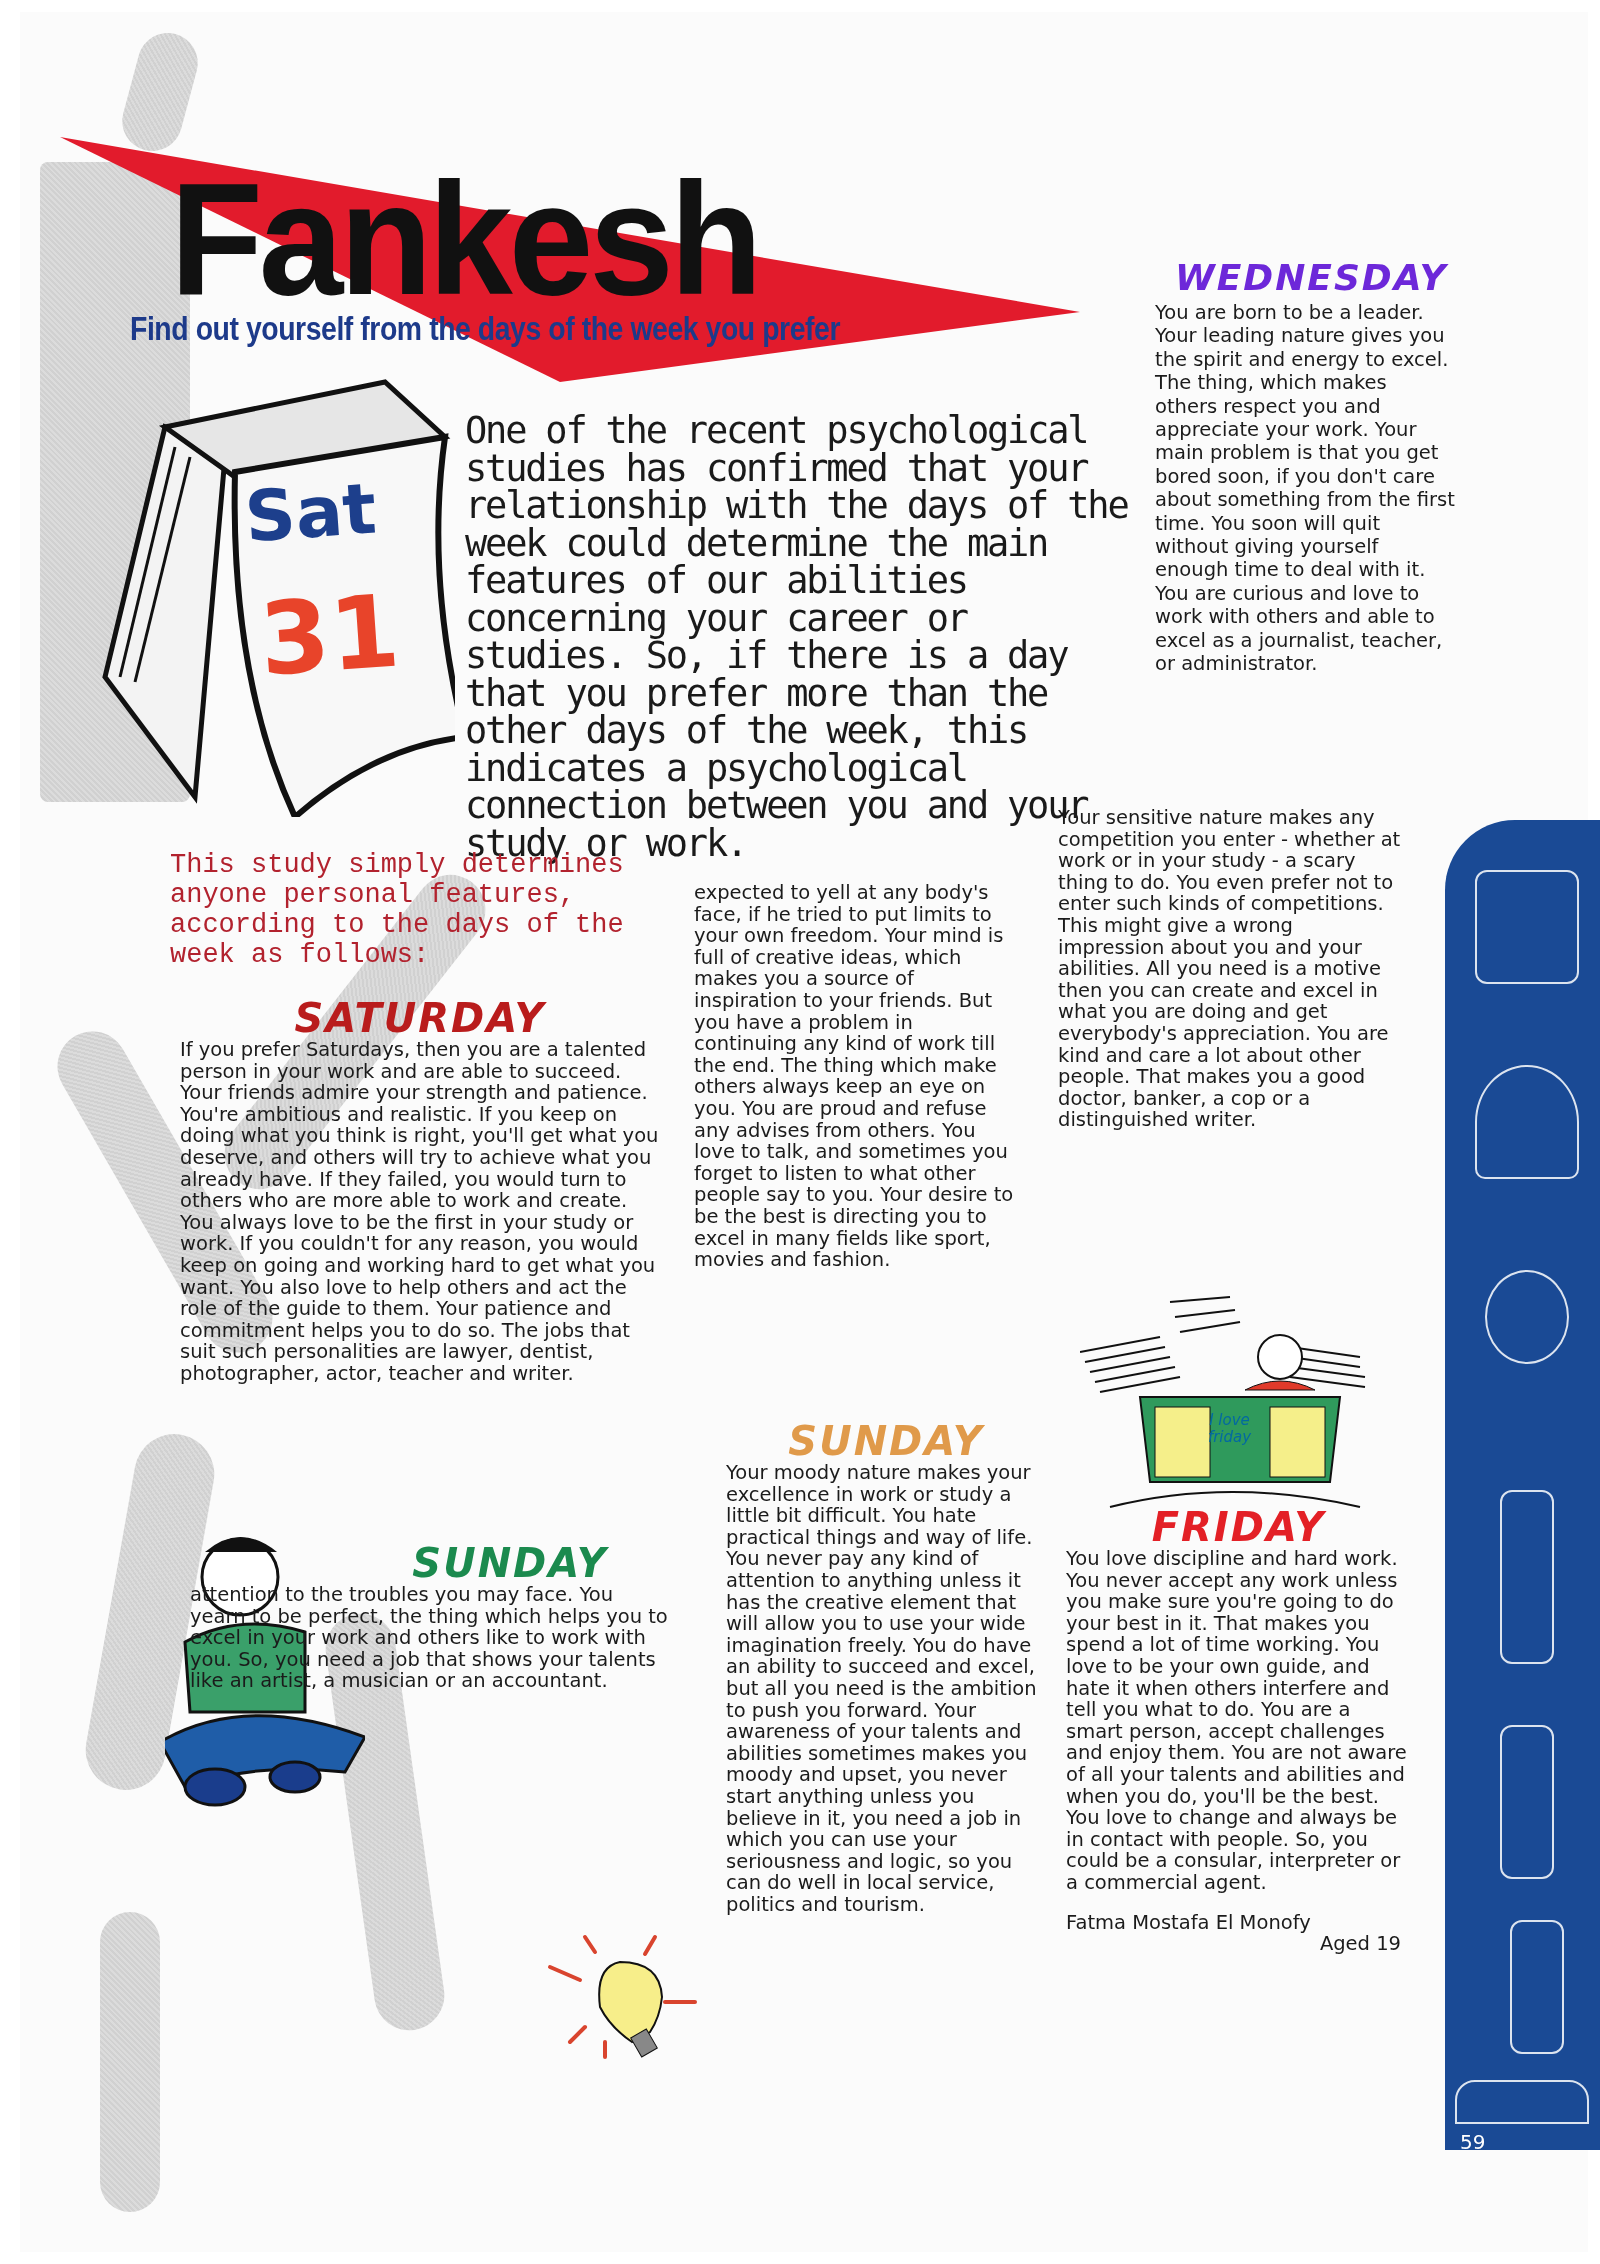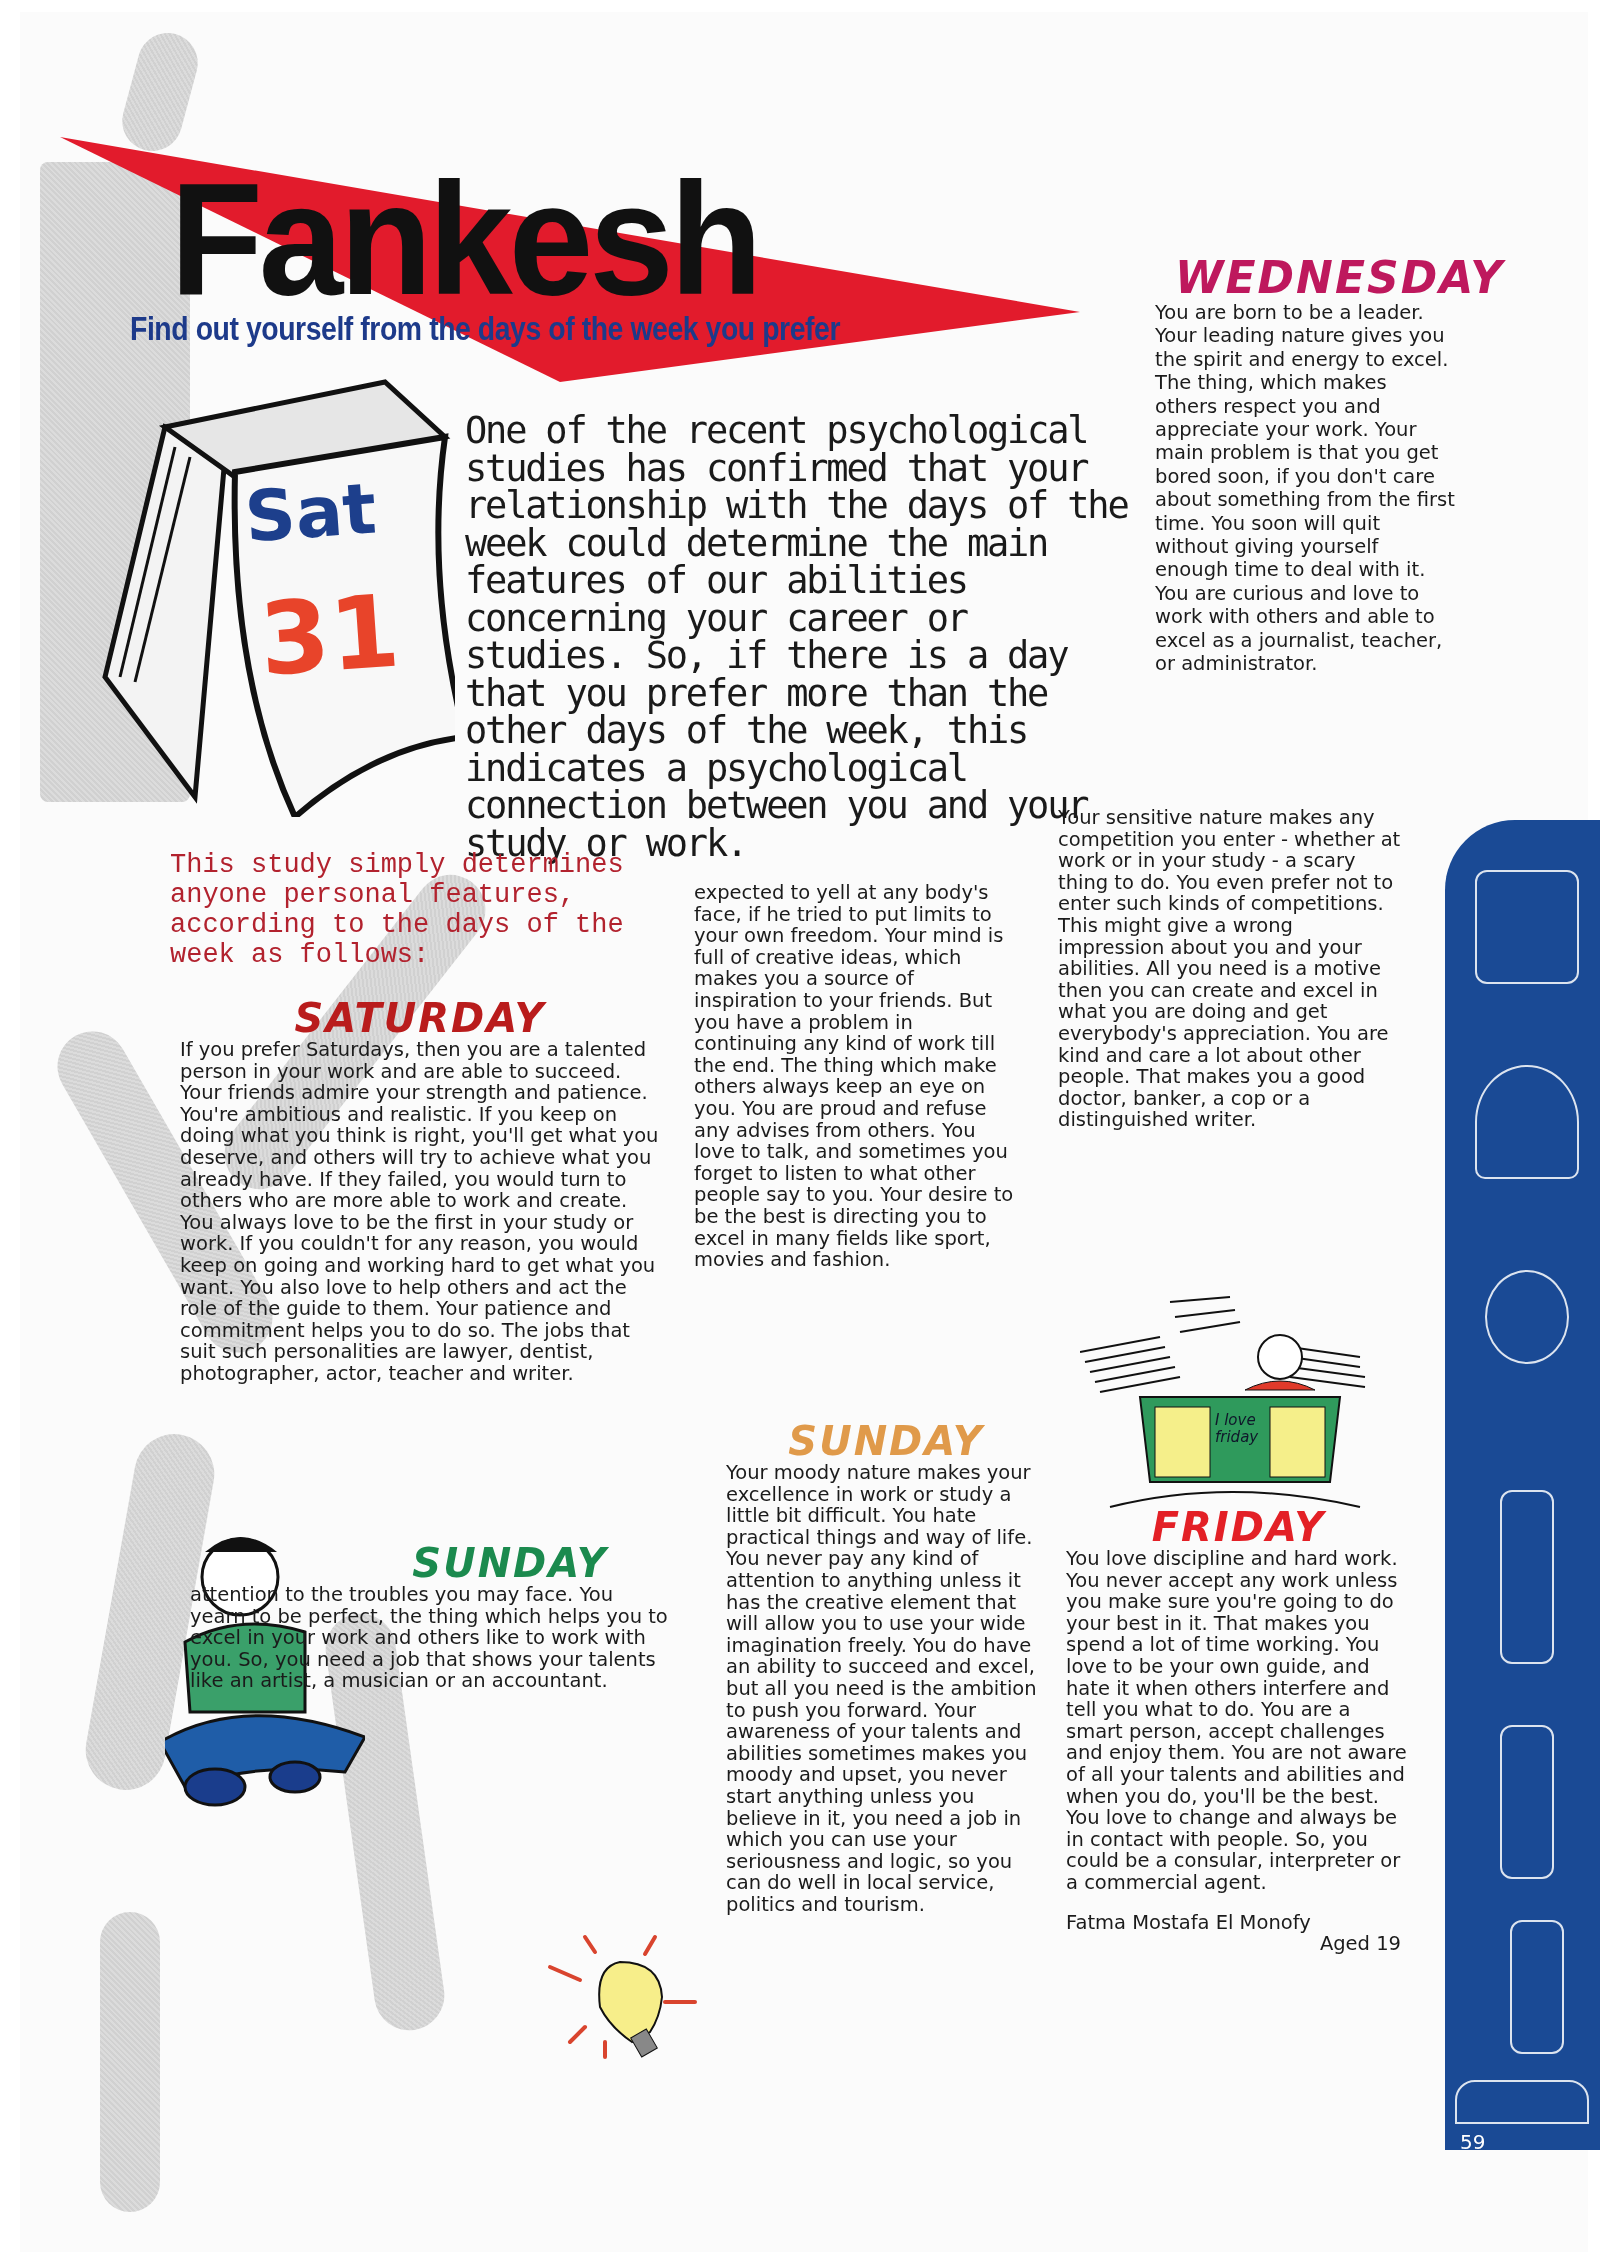--- a/index.html
+++ b/index.html
@@ -47,21 +47,21 @@
       <path d="M120 50 L340 5 L400 60 L190 100 Z" fill="#e6e6e6" stroke="#111" stroke-width="5"></path>
       <path d="M190 95 L400 60 Q380 200 420 360 Q330 370 250 440 Q185 300 190 95 Z" fill="#f8f8f8" stroke="#111" stroke-width="6"></path>
     </svg>
     <div class="abs" style="left:200px;top:95px;font-family:'DejaVu Sans',sans-serif;font-weight:bold;font-size:70px;color:#1d3f8c;transform:rotate(-4deg);">Sat</div>
     <div class="abs" style="left:215px;top:200px;font-family:'DejaVu Sans',sans-serif;font-weight:bold;font-size:100px;color:#e8442a;transform:rotate(-4deg);">31</div>
   </div>
 
   <div class="intro">One of the recent psychological studies has confirmed that your relationship with the days of the week could determine the main features of our abilities concerning your career or studies. So, if there is a day that you prefer more than the other days of the week, this indicates a psychological connection between you and your study or work.</div>
 
   <div class="col" style="left:1135px;top:245px;width:300px;">
-    <div class="day-h" style="color:#be185d;font-size:44px;text-align:left;padding-left:20px;">WEDNESDAY</div>
+    <div class="day-h" style="color:#6d28d9;font-size:36px;text-align:left;padding-left:20px;">WEDNESDAY</div>
     <div class="body-txt" style="margin-top:2px;font-size:19.5px;line-height:23.4px;">You are born to be a leader. Your leading nature gives you the spirit and energy to excel. The thing, which makes others respect you and appreciate your work. Your main problem is that you get bored soon, if you don't care about something from the first time. You soon will quit without giving yourself enough time to deal with it. You are curious and love to work with others and able to excel as a journalist, teacher, or administrator.</div>
   </div>
 
   <div class="lead">This study simply determines anyone personal features, according to the days of the week as follows:</div>
 
   <div class="col" style="left:160px;top:985px;width:480px;">
     <div class="day-h" style="color:#b91c1c;">SATURDAY</div>
     <div class="body-txt">If you prefer Saturdays, then you are a talented person in your work and are able to succeed. Your friends admire your strength and patience. You're ambitious and realistic. If you keep on doing what you think is right, you'll get what you deserve, and others will try to achieve what you already have. If they failed, you would turn to others who are more able to work and create. You always love to be the first in your study or work. If you couldn't for any reason, you would keep on going and working hard to get what you want. You also love to help others and act the role of the guide to them. Your patience and commitment helps you to do so. The jobs that suit such personalities are lawyer, dentist, photographer, actor, teacher and writer.</div>
   </div>
 
@@ -124,21 +124,21 @@
           <line x1="210" y1="85" x2="285" y2="95"></line>
           <line x1="210" y1="95" x2="285" y2="105"></line>
       </g>
       <circle cx="200" cy="75" r="22" fill="#fff" stroke="#111" stroke-width="2"></circle>
       <path d="M165 108 Q200 90 235 108 Z" fill="#e03a2a" stroke="#111"></path>
       <path d="M60 115 L260 115 L250 200 L70 200 Z" fill="#2f9a5c" stroke="#111" stroke-width="2"></path>
       <rect x="75" y="125" width="55" height="70" fill="#f5ef8a" stroke="#111"></rect>
       <rect x="190" y="125" width="55" height="70" fill="#f5ef8a" stroke="#111"></rect>
       <path d="M30 225 Q150 195 280 225" fill="none" stroke="#111" stroke-width="2"></path>
     </svg>
-    <div class="abs" style="left:135px;top:130px;width:55px;font-family:'DejaVu Sans',sans-serif;font-style:italic;font-size:15px;line-height:17px;color:#0f172a;text-align:left;">I love friday</div>
+    <div class="abs" style="left:122px;top:130px;width:55px;font-family:'DejaVu Sans',sans-serif;font-style:italic;font-size:15px;line-height:17px;color:#0369a1;text-align:center;">I love friday</div>
   </div>
 
   <div class="col" style="left:1046px;top:1494px;width:345px;">
     <div class="day-h" style="color:#e32026;">FRIDAY</div>
     <div class="body-txt">You love discipline and hard work. You never accept any work unless you make sure you're going to do your best in it. That makes you spend a lot of time working. You love to be your own guide, and hate it when others interfere and tell you what to do. You are a smart person, accept challenges and enjoy them. You are not aware of all your talents and abilities and when you do, you'll be the best. You love to change and always be in contact with people. So, you could be a consular, interpreter or a commercial agent.</div>
     <div class="body-txt" style="text-align:left;margin-top:18px;padding-right:10px;">Fatma Mostafa El Monofy</div>
     <div class="body-txt" style="text-align:right;padding-right:10px;">Aged 19</div>
   </div>
 
   <div class="sidebar">

